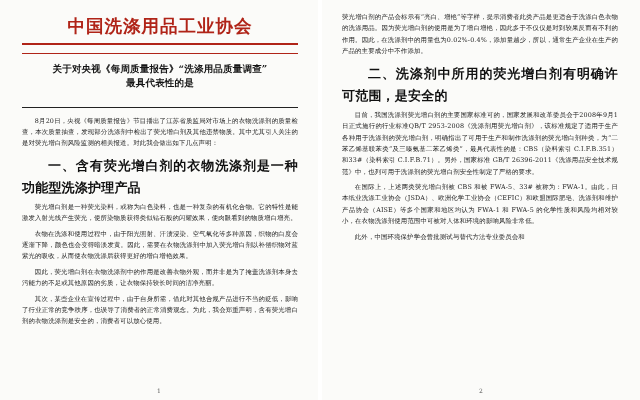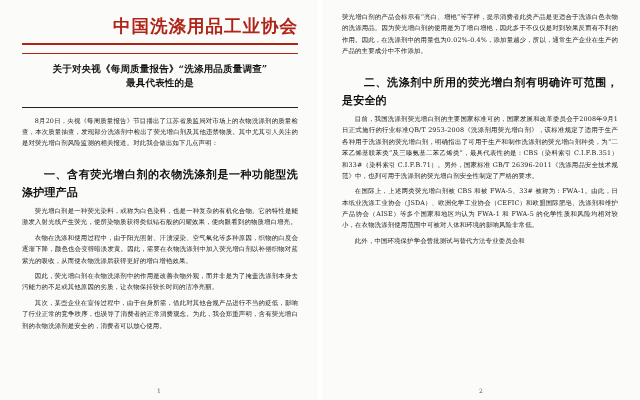--- a/index.html
+++ b/index.html
@@ -37,21 +37,21 @@
     background: #ffffff;
   }
   .page-right {
     width: 318px;
     height: 400px;
     padding: 12px 22px 12px 20px;
   }
 
   
   .masthead {
-    text-align: right;
+    text-align: center;
     color: #b02418;
     font-family: "DejaVu Serif", "Liberation Serif", serif;
     font-weight: bold;
     font-size: 17.5px;
     letter-spacing: 1px;
     line-height: 1.2;
     margin: 2px 0 6px 0;
   }
   .rule-red {
     height: 2px;
@@ -93,27 +93,27 @@
     text-justify: inter-ideograph;
     text-indent: 2em;
     margin: 0 0 4px 0;
     letter-spacing: 0.15px;
   }
   .para.noindent {
     text-indent: 0;
   }
   .section-title {
     font-family: "DejaVu Serif", "Liberation Serif", serif;
-    font-size: 11px;
+    font-size: 13px;
     font-weight: bold;
     color: #111;
     line-height: 1.7;
     text-align: justify;
     text-indent: 2em;
-    margin: 16px 0 3px 0;
+    margin: 5px 0 3px 0;
     letter-spacing: 0.2px;
   }
   .page-number {
     position: absolute;
     bottom: 6px;
     width: 100%;
     left: 0;
     text-align: center;
     font-family: "DejaVu Serif", "Liberation Serif", serif;
     font-size: 6px;

